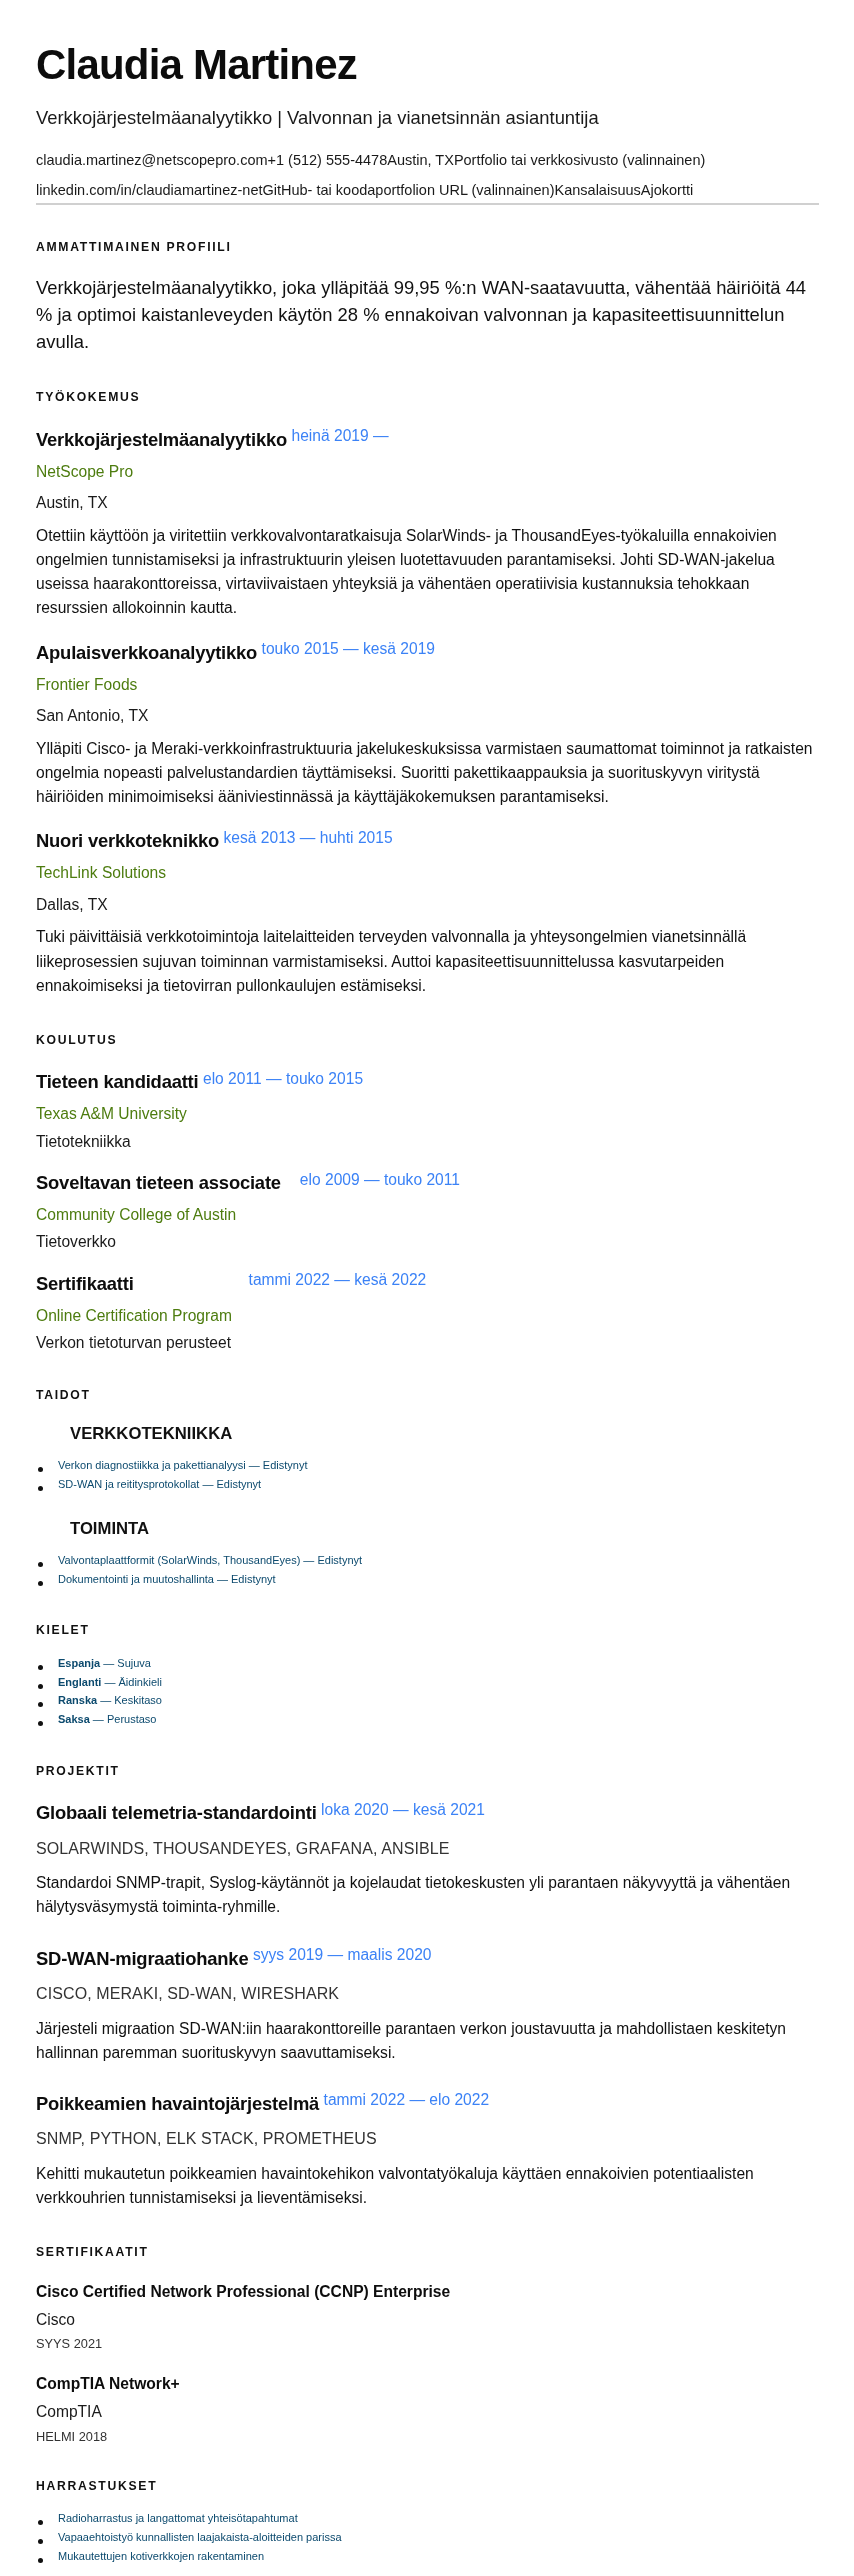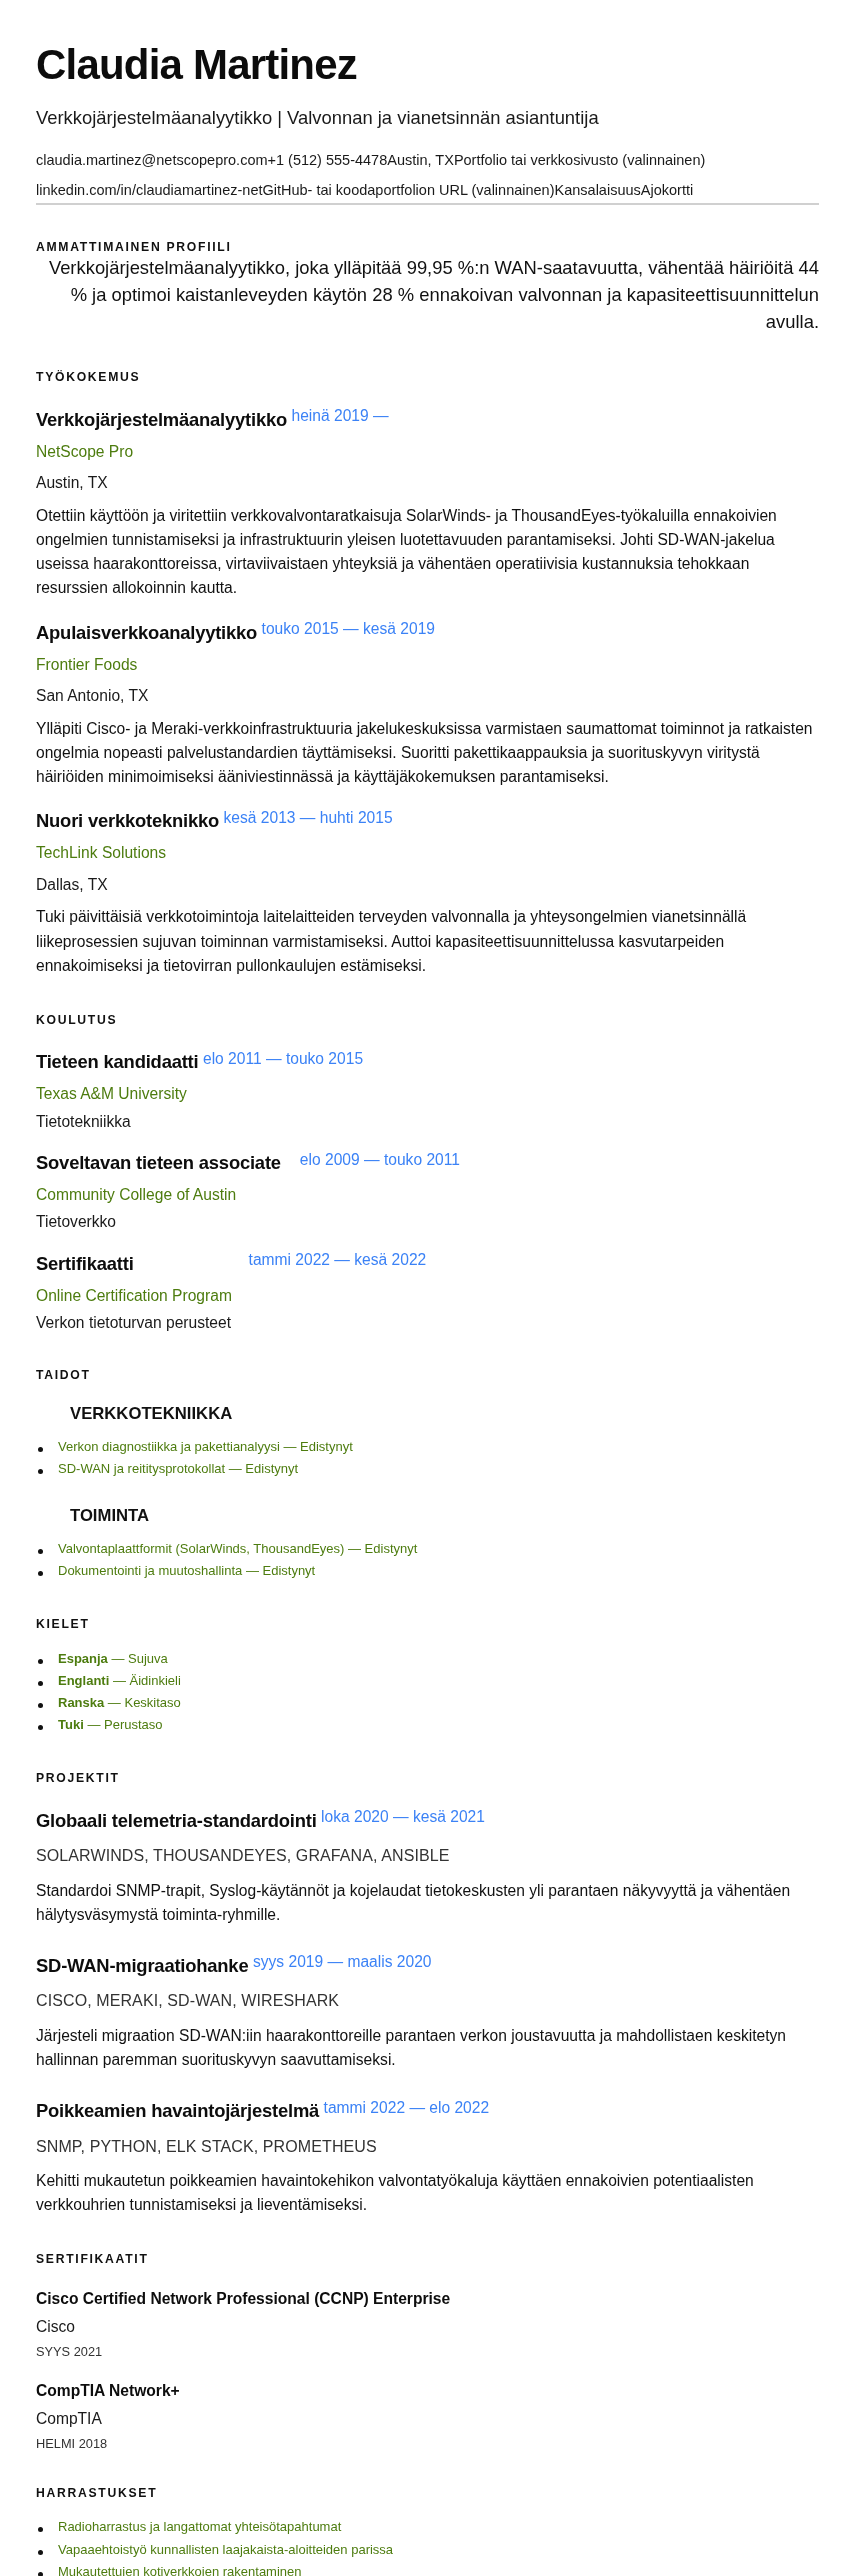--- a/index.html
+++ b/index.html
@@ -21,43 +21,42 @@
     .contact-row.r2 { margin-top: 12.2px; }
     .contact-row span { white-space: nowrap; }
     .header-rule { height: 1.7px; background: #d0d0d0; margin-top: 3.3px; }
 
     .section { margin-top: 35px; }
     .section-title {
       font-size: 12.2px; font-weight: 700; letter-spacing: 1.7px;
       text-transform: uppercase; color: #111;
     }
     .profile-text {
-      font-size: 18.4px; line-height: 1.48; color: #111; 
+      font-size: 18.4px; line-height: 1.48; color: #111; margin-top: 20px;
       max-width: 802px;
-      text-align: right;
     }
 
     .entry { margin-top: 21px; }
     .entry:first-of-type { margin-top: 24.5px; }
     .entry-head { display: flex; align-items: baseline; flex-wrap: wrap; }
     .entry-title { font-size: 18.4px; font-weight: 700; color: #0d0d0d; letter-spacing: -0.2px; }
     .entry-date { font-size: 15.6px; color: #3b82f6; margin-left: 4.5px; position: relative; top: -4.5px; }
     .entry-org { font-size: 15.6px; color: #4d7c0f; margin-top: 11px; line-height: 1.25; }
     .entry-loc { font-size: 15.6px; color: #1a1a1a; margin-top: 12.2px; line-height: 1.25; }
     .entry-sub { font-size: 15.6px; color: #1a1a1a; margin-top: 7.8px; line-height: 1.25; }
     .entry-desc { font-size: 15.6px; line-height: 1.55; color: #111; margin-top: 11px; max-width: 796px; }
 
     .skill-group-title {
       font-size: 16.7px; font-weight: 700; text-transform: uppercase; color: #111;
       margin-top: 25.6px;
       margin-left: 34px;
     }
     .bullets { list-style: none; margin-top: 12.2px; }
     .bullets li {
-      font-size: 13px; line-height: 1.7; color: #4d7c0f; position: relative; padding-left: 22px;
+      font-size: 11px; line-height: 1.7; color: #0c4a6e; position: relative; padding-left: 22px;
     }
     .bullets li::before {
       content: ""; position: absolute; left: 1.7px; top: 11px;
       width: 5px; height: 5px; border-radius: 50%; background: #111;
     }
     .bullets .b-strong { font-weight: 700; }
 
     .proj-tags { font-size: 16px; color: #333; text-transform: uppercase; margin-top: 15.6px; letter-spacing: 0.1px; }
     .proj .entry-desc { margin-top: 13.4px; }
     .proj { margin-top: 28px; }
@@ -167,21 +166,21 @@
         </ul>
       </div>
   </section>
 
   <section class="section">
     <h2 class="section-title">KIELET</h2>
     <ul class="bullets" id="languages-list" style="margin-top:16.7px">
         <li><span class="b-strong">Espanja</span><span> — Sujuva</span></li>
         <li><span class="b-strong">Englanti</span><span> — Äidinkieli</span></li>
         <li><span class="b-strong">Ranska</span><span> — Keskitaso</span></li>
-        <li><span class="b-strong">Tuki</span><span> — Perustaso</span></li>
+        <li><span class="b-strong">Saksa</span><span> — Perustaso</span></li>
       </ul>
   </section>
 
   <section class="section">
     <h2 class="section-title">PROJEKTIT</h2>
     <div id="projects-list">
         <div class="entry proj">
     <div class="entry-head">
       <span class="entry-title">Globaali telemetria-standardointi</span>
       <span class="entry-date">loka 2020 — kesä 2021</span>

